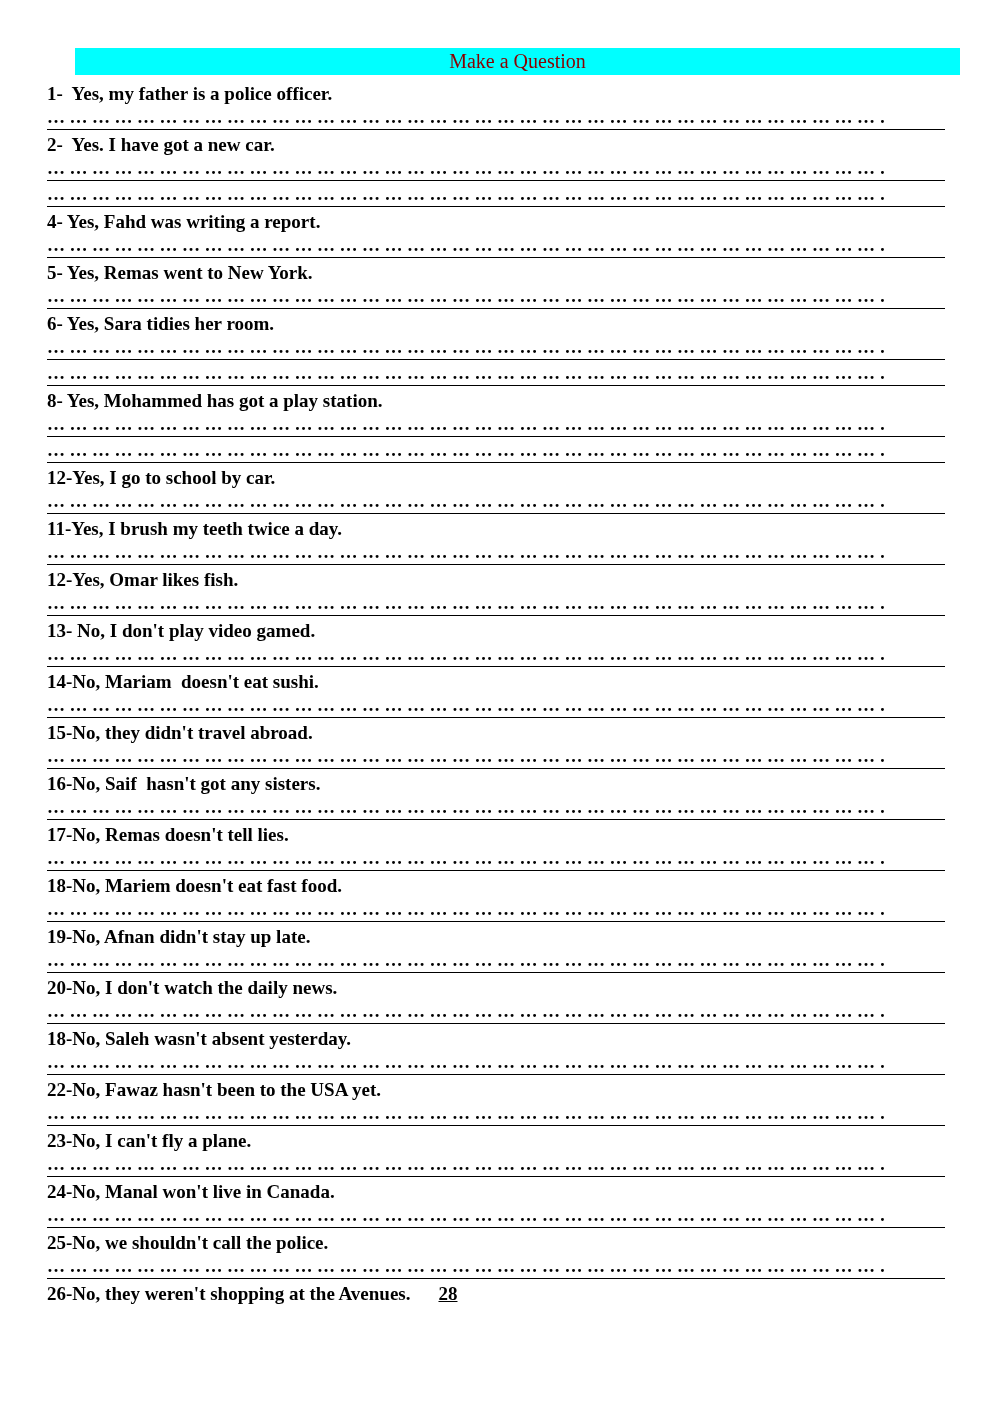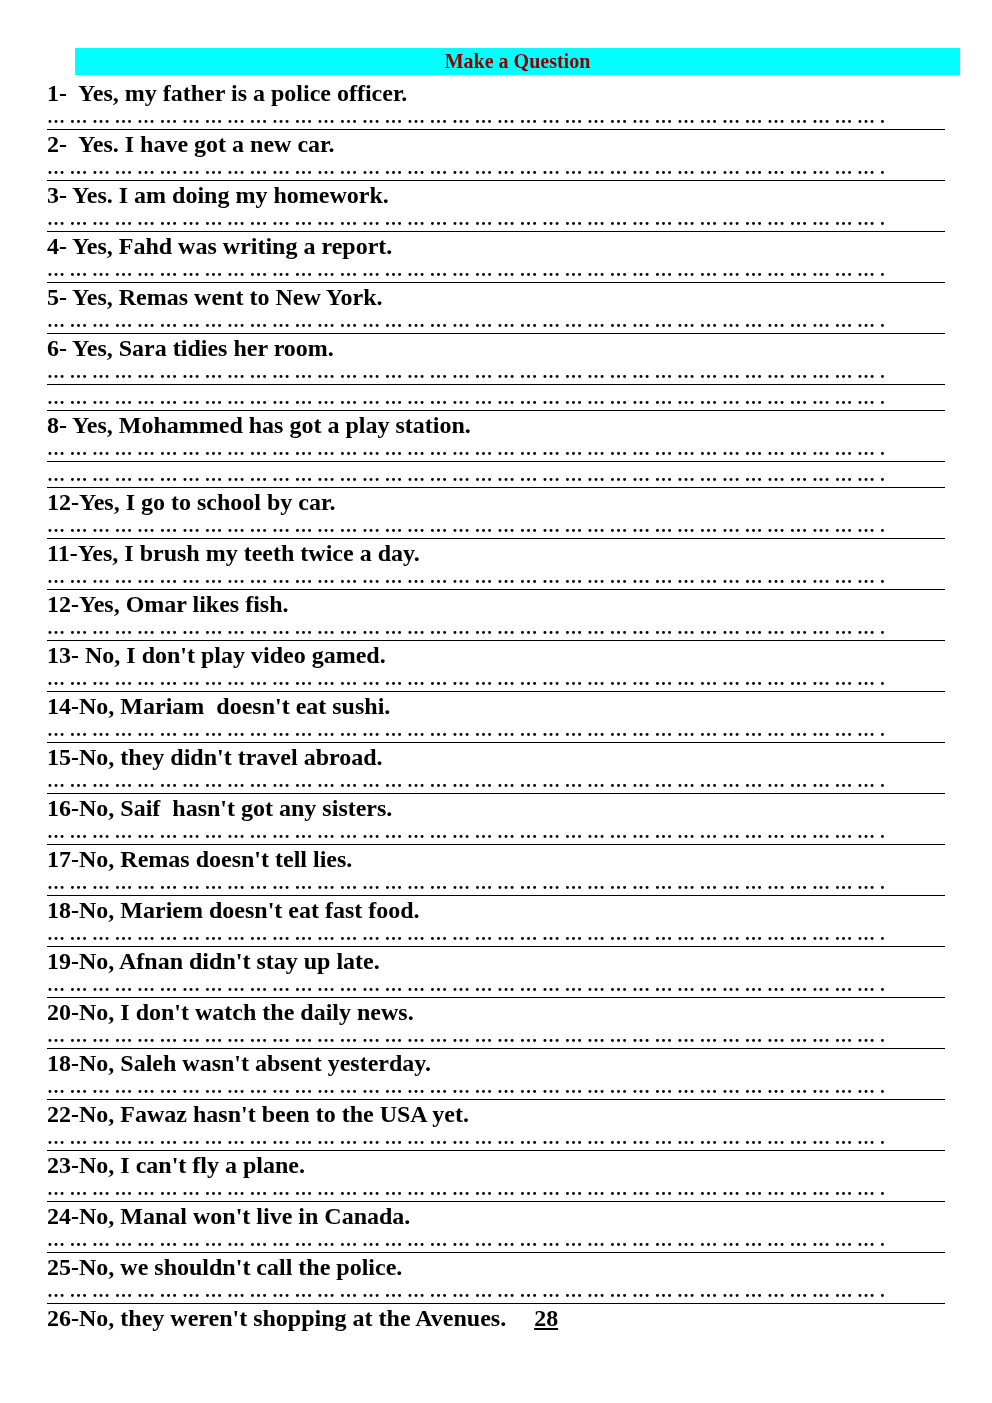--- a/index.html
+++ b/index.html
@@ -19,40 +19,40 @@
     width: 992px;
     height: 1403px;
     box-sizing: border-box;
     padding-top: 48px;
   }
   .title-bar {
     margin-left: 75px;
     margin-right: 32px;
     background: #00ffff;
     text-align: center;
-    font-weight: bold;
+    font-weight: normal;
     font-size: 20px;
     line-height: 27px;
     color: #8b0000;
   }
   .content {
     margin-left: 47px;
     margin-right: 47px;
     margin-top: 4px;
   }
   .item {
     border-bottom: 1px solid #000000;
     padding-top: 2px;
   }
   .item:last-child {
     border-bottom: none;
   }
   .stmt {
     font-weight: bold;
-    font-size: 24px;
+    font-size: 19px;
     line-height: 25px;
     white-space: pre-wrap;
     color: #000000;
   }
   .pagenum {
     margin-left: 28px;
     font-weight: bold;
     text-decoration: underline;
   }
   .dots {
@@ -73,21 +73,20 @@
   <div class="content">
       <div class="item">
         <div class="stmt">1-  Yes, my father is a police officer.</div>
         <div class="dots">… … … … … … … … … … … … … … … … … … … … … … … … … … … … … … … … … … … … … … … … … … … … …</div>
       </div>
       <div class="item">
         <div class="stmt">2-  Yes. I have got a new car.</div>
         <div class="dots">… … … … … … … … … … … … … … … … … … … … … … … … … … … … … … … … … … … … … … … … … … … … …</div>
       </div>
       <div class="item">
-        <div class="stmt">3- Yes. I am doing my homework.</div>
         <div class="dots">… … … … … … … … … … … … … … … … … … … … … … … … … … … … … … … … … … … … … … … … … … … … …</div>
       </div>
       <div class="item">
         <div class="stmt">4- Yes, Fahd was writing a report.</div>
         <div class="dots">… … … … … … … … … … … … … … … … … … … … … … … … … … … … … … … … … … … … … … … … … … … … …</div>
       </div>
       <div class="item">
         <div class="stmt">5- Yes, Remas went to New York.</div>
         <div class="dots">… … … … … … … … … … … … … … … … … … … … … … … … … … … … … … … … … … … … … … … … … … … … …</div>
       </div>

